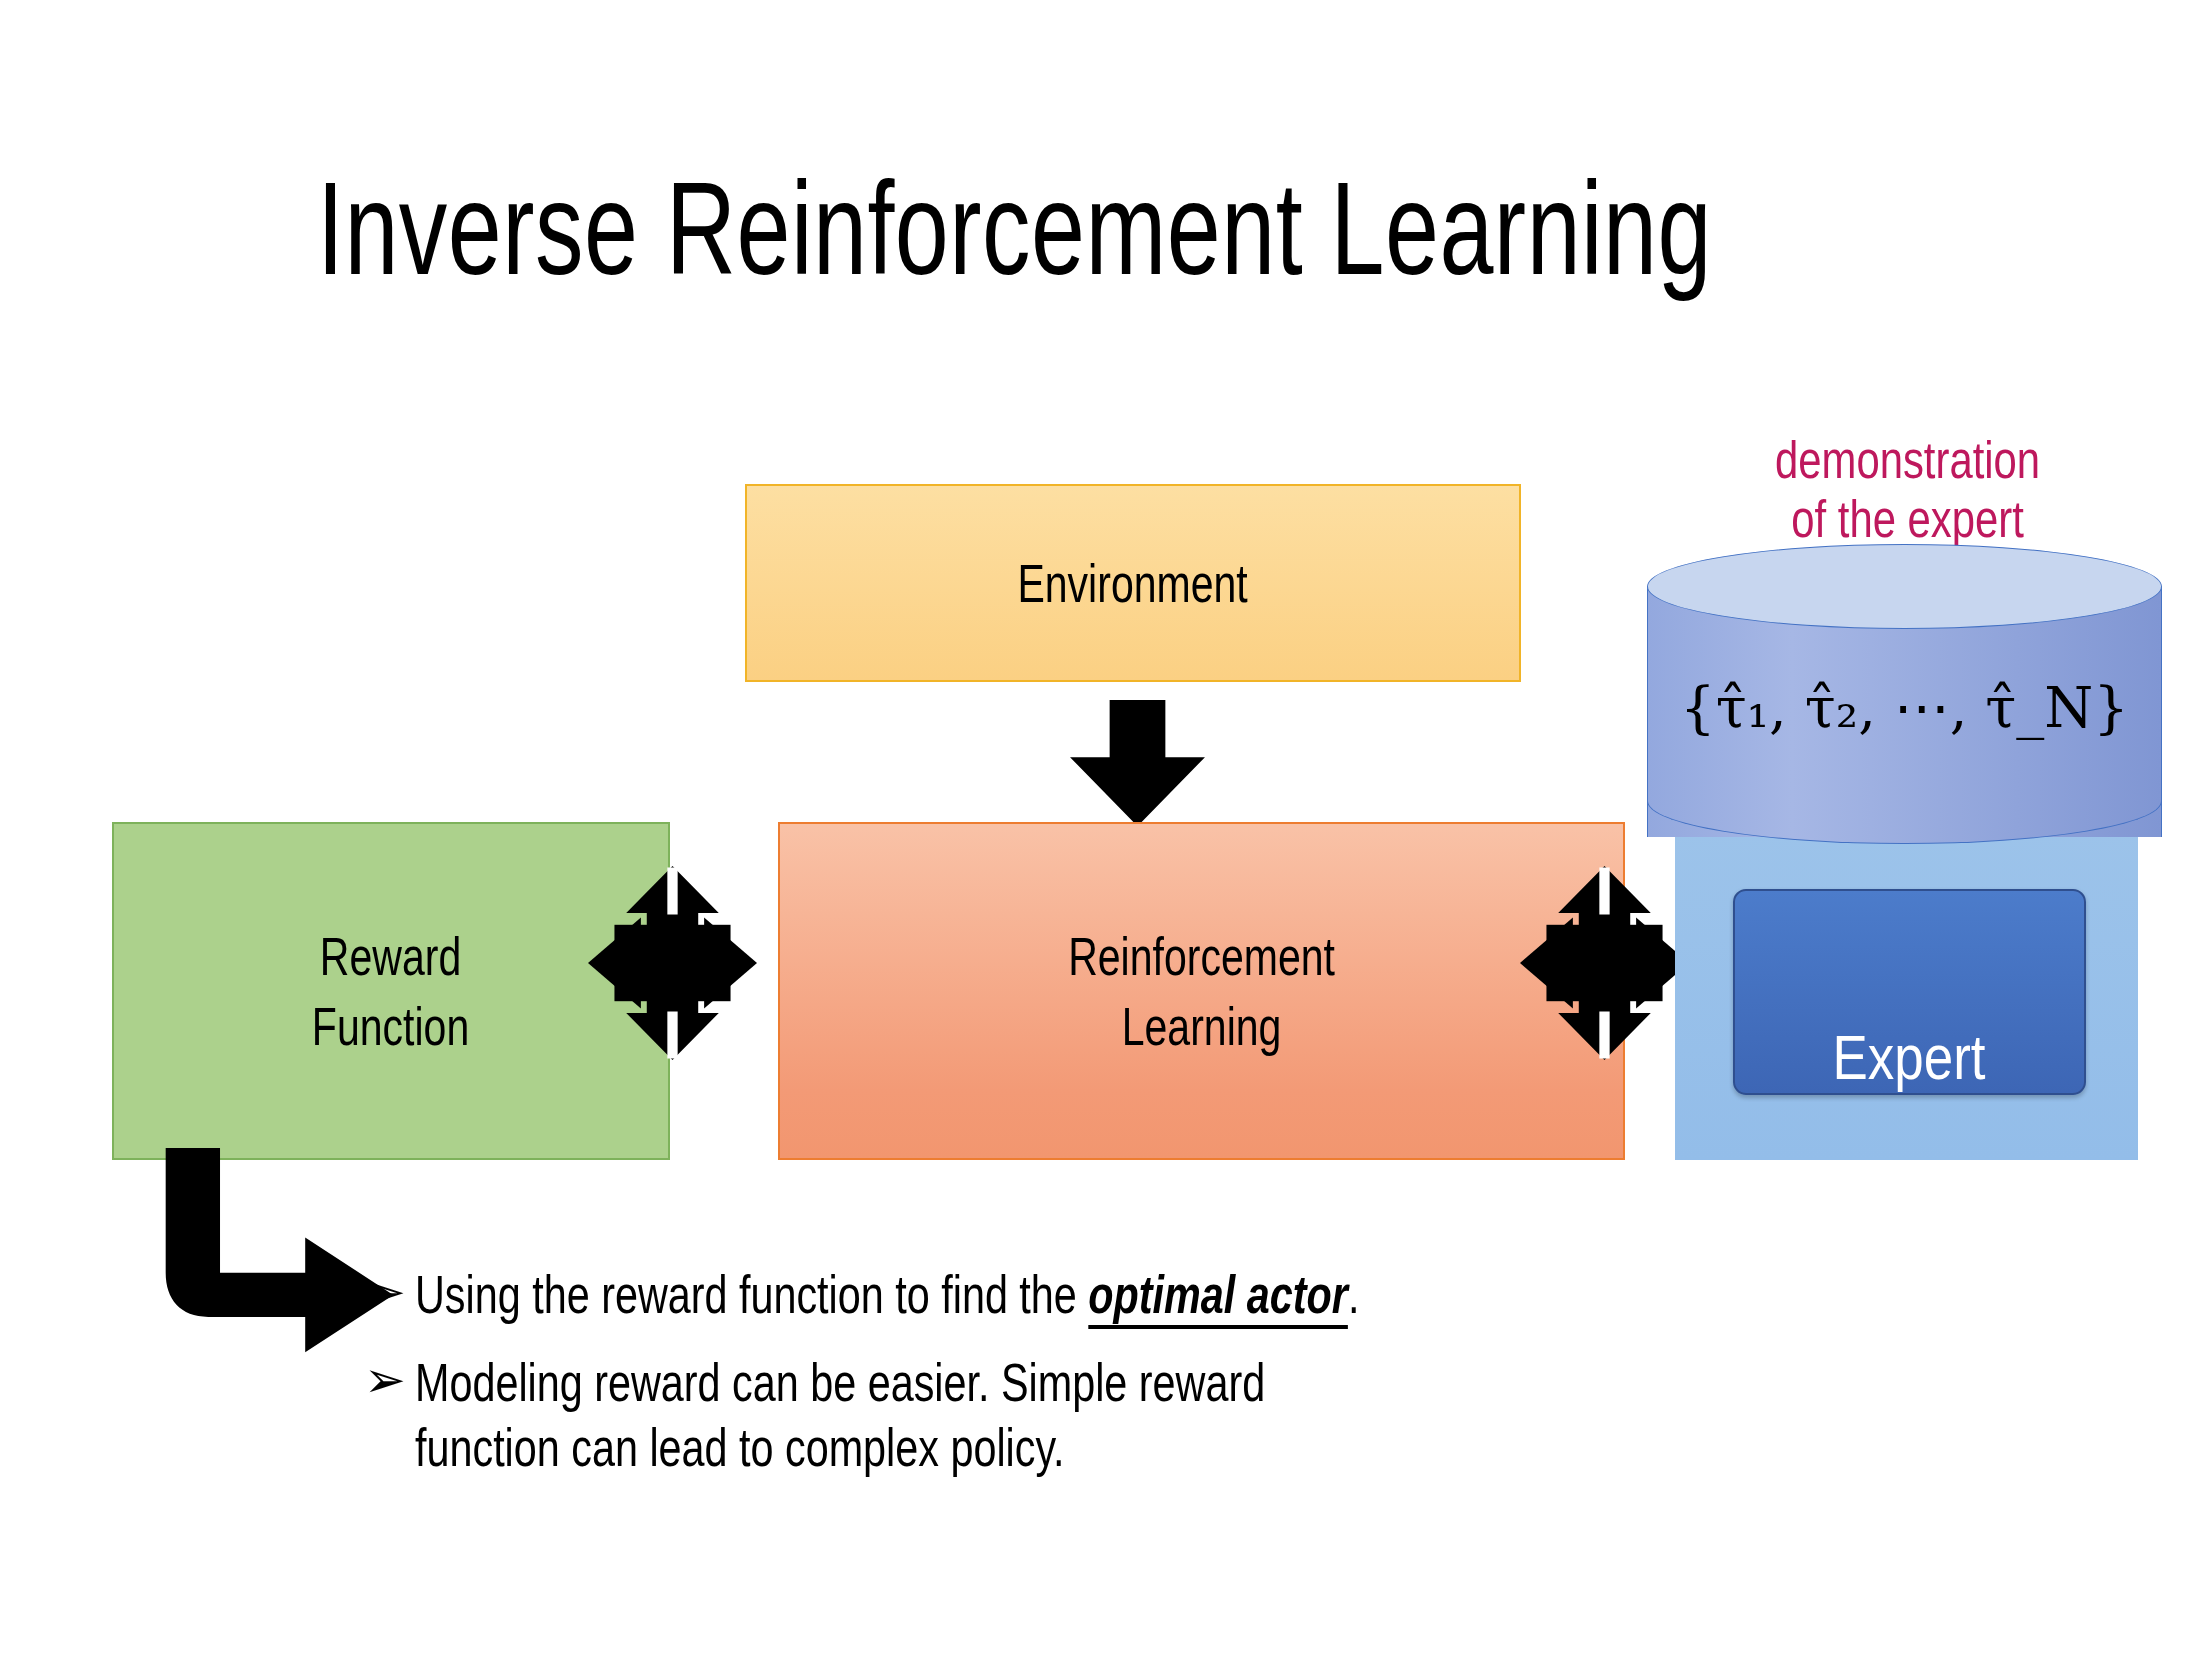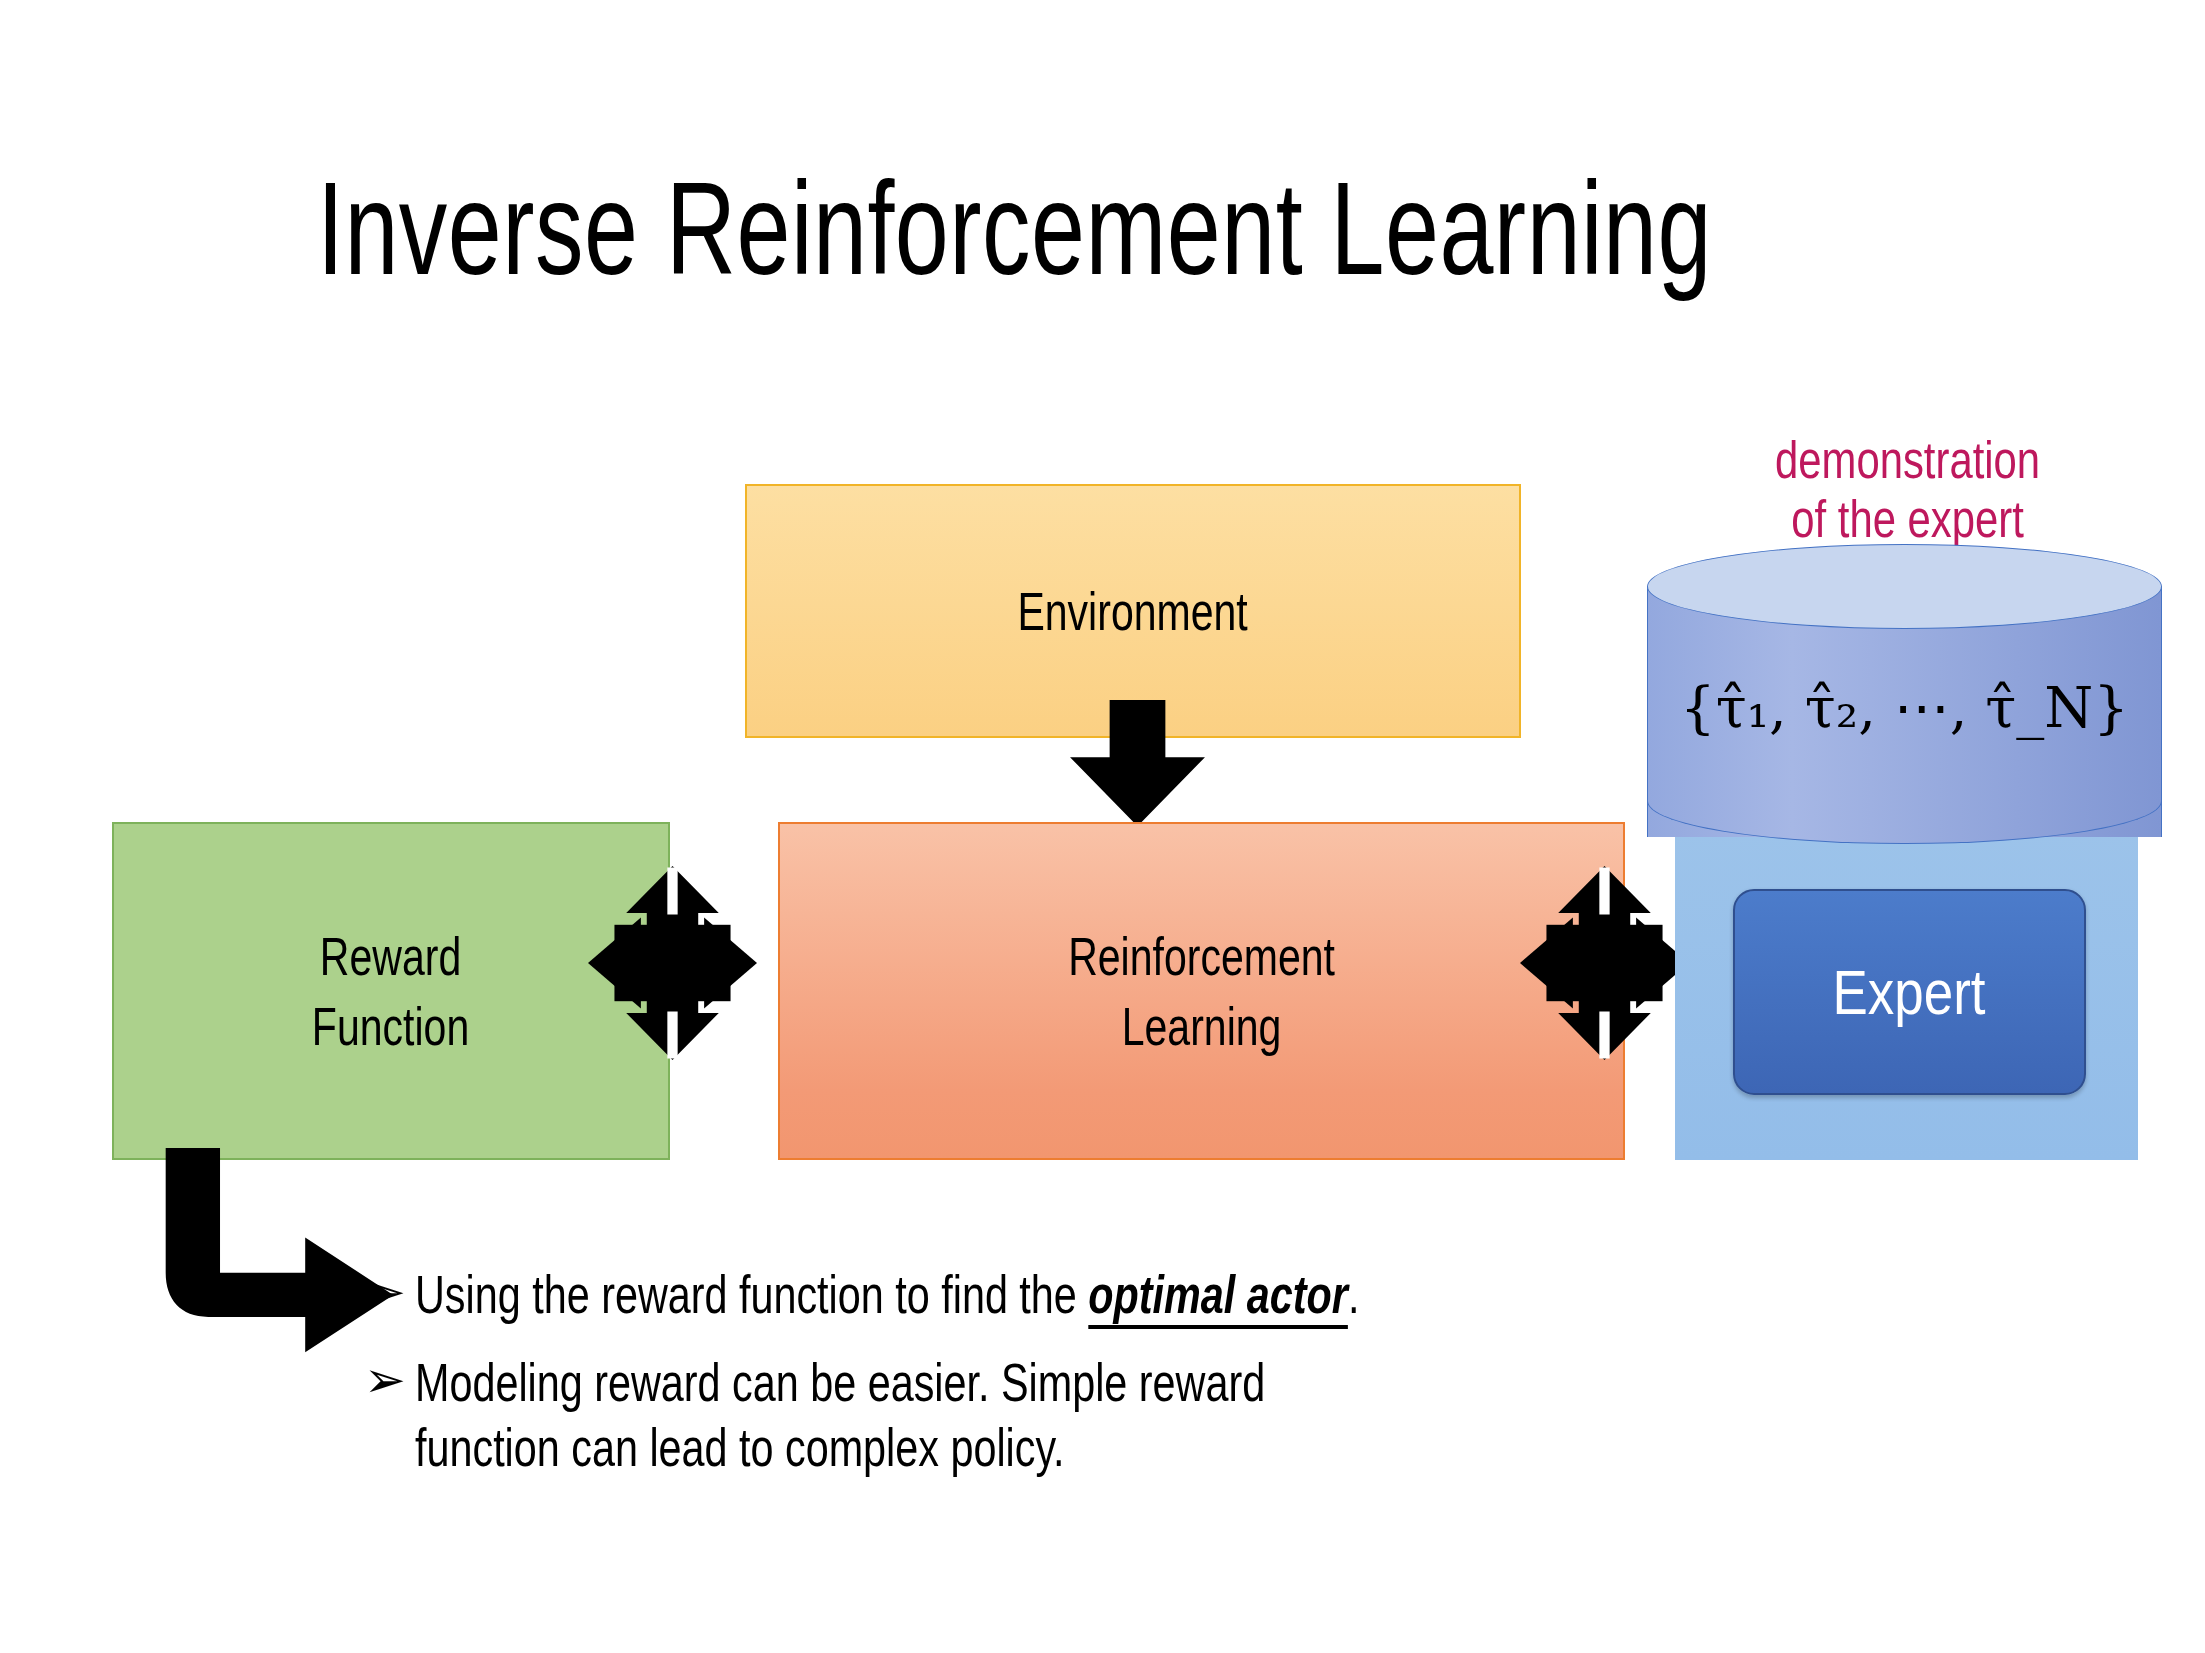--- a/index.html
+++ b/index.html
@@ -41,21 +41,21 @@
     color: #000;
   }
   .flowbox .label {
     transform: scaleX(0.76);
     line-height: 1.30;
     white-space: pre-line;
   }
 
   #env-box {
     left: 745px; top: 484px;
-    width: 776px; height: 254px;
+    width: 776px; height: 198px;
     background: linear-gradient(180deg, #FDDFA2 0%, #FBD083 100%);
     border: 2.2px solid #F1B428;
   }
   #env-box .label { font-size: 54px; }
 
   #rl-box {
     left: 742px; top: 822px;
     width: 847px; height: 338px;
     background: linear-gradient(180deg, #F9C2A7 0%, #F39A76 80%, #F2966F 100%);
     border: 2.2px solid #ED7D31;
@@ -77,23 +77,23 @@
     left: 1675px; top: 829px;
     width: 463px; height: 331px;
     background: linear-gradient(180deg, #9CC3EA 0%, #93BDE9 100%);
   }
   #expert-button {
     position: absolute;
     left: 1733px; top: 889px;
     width: 353px; height: 206px;
     background: linear-gradient(180deg, #4C7CCB 0%, #3D66B5 100%);
     border: 2.9px solid #2F4F8F;
-    border-radius: 21px;
+    border-radius: 13px;
     display: flex;
-    align-items: center;
+    align-items: flex-end;
     justify-content: center;
     box-shadow: 0 2.2px 4.4px rgba(0,0,0,0.22);
   }
   #expert-button .label {
     font-size: 63px;
     color: #ffffff;
     transform: scaleX(0.84);
   }
 
   

